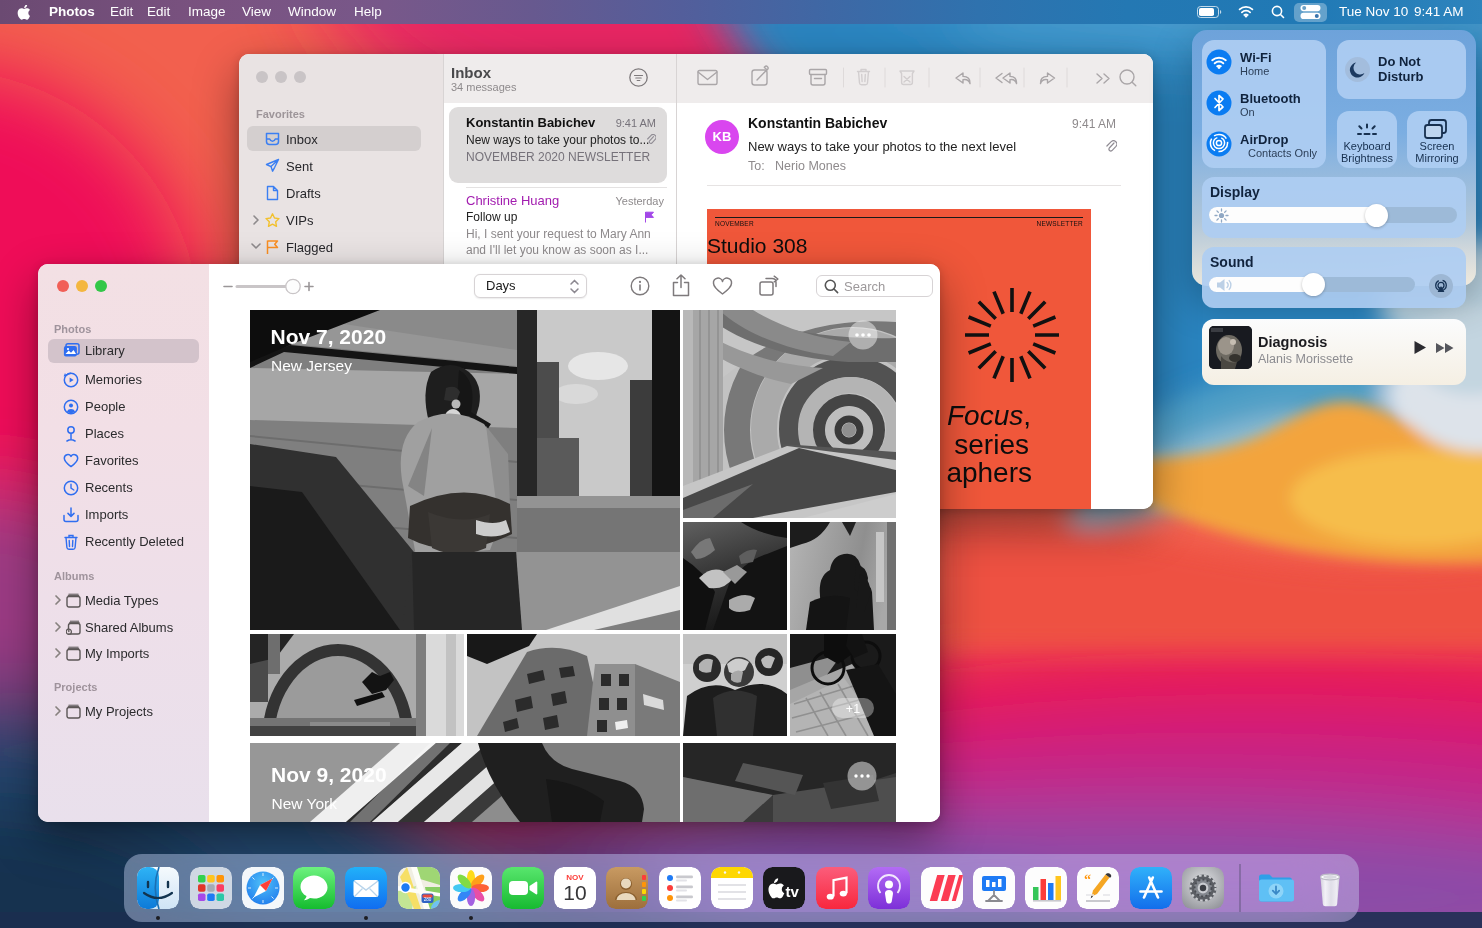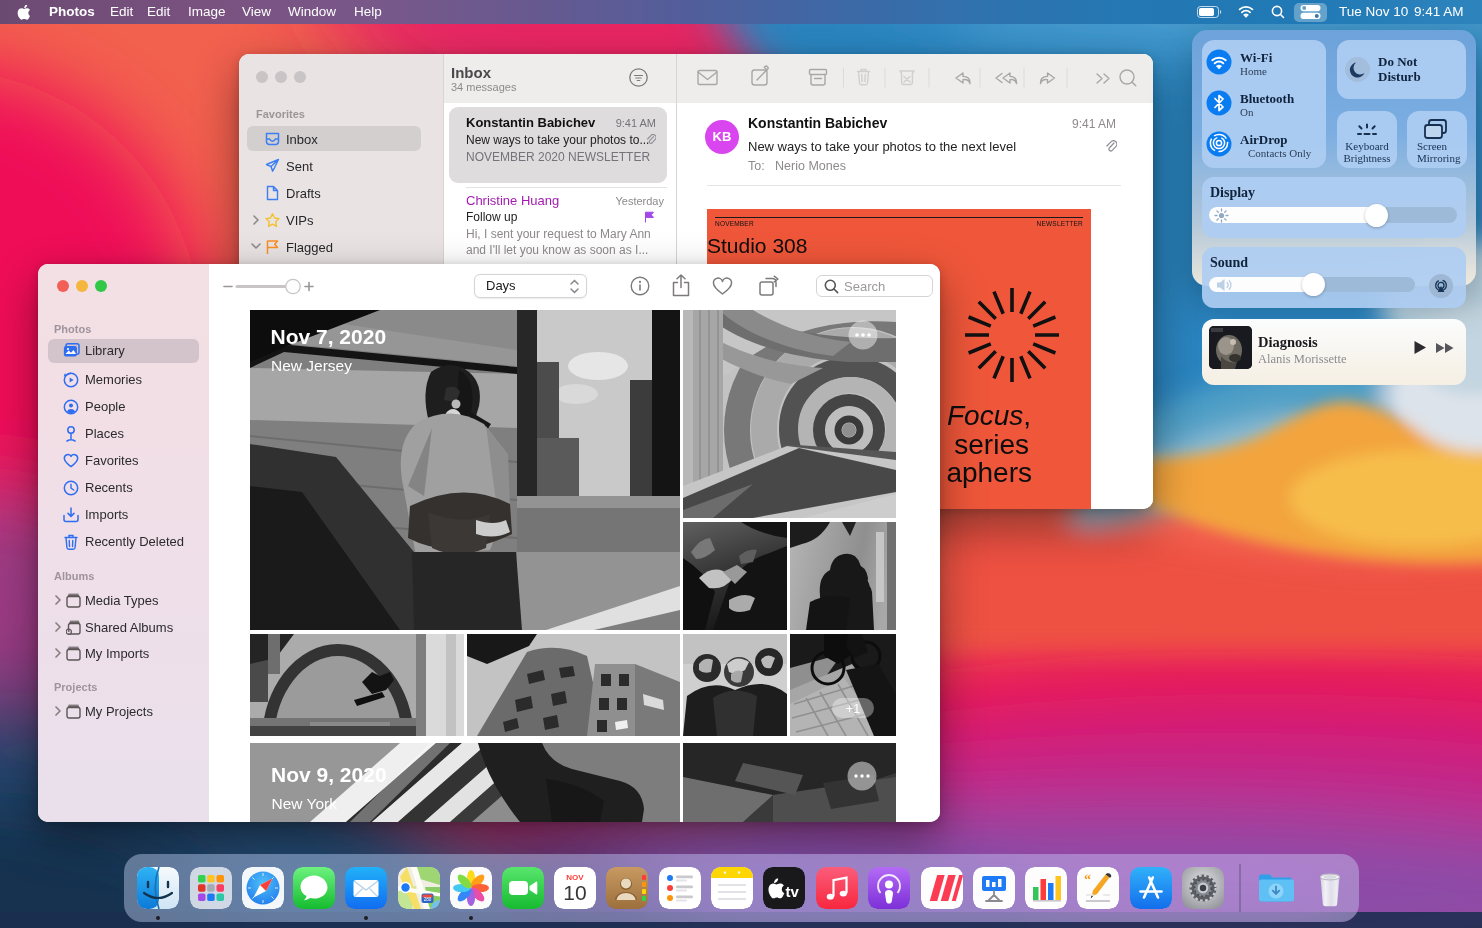--- a/index.html
+++ b/index.html
@@ -29,21 +29,21 @@
 #photos { left:38px; top:264px; width:902px; height:558px; z-index:20; background:#fff; overflow:hidden; }
 #photos-sidebar { position:absolute; left:0; top:0; width:171px; height:558px;
   background:linear-gradient(180deg,#f3e0e4 0%,#f2dfe6 30%,#eedfe9 60%,#e9e0ec 100%); }
 #photos-main { position:absolute; left:171px; top:0; width:881px; height:558px; background:#fff; }
 .pside-item { position:absolute; left:16px; font-size:13px; color:#2b2b2d; }
 .pside-head { position:absolute; left:16px; font-size:11px; font-weight:bold; color:#9f939c; }
 
 
 #cc { position:absolute; left:1192px; top:30px; width:284px; height:256px; z-index:30; border-radius:15px;
   background:linear-gradient(180deg,rgba(112,163,219,0.95) 0%,rgba(130,177,228,0.93) 40%,rgba(186,203,219,0.94) 75%,rgba(243,235,221,0.96) 100%);
-  box-shadow:0 15px 40px rgba(0,0,0,0.3);font-family:Liberation Serif, serif; }
+  box-shadow:0 15px 40px rgba(0,0,0,0.3); }
 .cc-card { position:absolute; border-radius:12px; background:rgba(174,205,242,0.92); }
 .cc-bold { font-weight:bold; font-size:13px; color:#10233d; line-height:15px; }
 .cc-sub { font-size:11px; color:#2c3f58; }
 
 
 #dock { position:absolute; left:124px; top:854px; width:1235px; height:68px; z-index:50; border-radius:18px;
   background:rgba(198,205,228,0.45); backdrop-filter:blur(34px) saturate(1.5); }
 .dicon { position:absolute; top:13px; width:42px; height:42px; border-radius:9.5px; }
 .ddot { position:absolute; top:62px; width:4px; height:4px; border-radius:50%; background:#1d1d22; }
 </style>
@@ -622,21 +622,21 @@
       <path d="M7.5 8.5 l-2.2 -2.2 M13 7.5 v-3 M18.5 8.5 l2.2 -2.2"></path>
     </g>
   </svg>
   <div class="cc-sub" style="position:absolute;left:145px;top:110px;width:60px;text-align:center;color:#17304f">Keyboard<br>Brightness</div>
 
   <div class="cc-card" style="left:215px;top:81px;width:59.5px;height:57px"></div>
   <svg class="abs" style="left:229px;top:88px" width="32" height="26" viewBox="0 0 32 26">
     <rect x="8" y="2" width="17" height="13" rx="2.5" fill="none" stroke="#17304f" stroke-width="1.8"></rect>
     <rect x="4" y="7" width="17" height="13" rx="2.5" fill="#bed5ef" stroke="#17304f" stroke-width="1.8"></rect>
   </svg>
-  <div class="cc-sub" style="position:absolute;left:225px;top:110px;width:60px;color:#17304f">Screen<br>Mirroring</div>
+  <div class="cc-sub" style="position:absolute;left:215px;top:110px;width:60px;text-align:center;color:#17304f">Screen<br>Mirroring</div>
 
   <div class="cc-card" style="left:10px;top:147px;width:264px;height:61px"></div>
   <div class="cc-bold" style="position:absolute;left:18px;top:155px;font-size:14px">Display</div>
   <div style="position:absolute;left:17px;top:177px;width:248px;height:16px;border-radius:8px;background:#9dbad8;overflow:hidden">
     <div style="position:absolute;left:0;top:0;width:176px;height:16px;background:#fdfdfd"></div>
   </div>
   <div style="position:absolute;left:173px;top:173.5px;width:23px;height:23px;border-radius:50%;background:#fff;box-shadow:0 1px 3px rgba(0,0,0,0.25)"></div>
   <svg class="abs" style="left:22px;top:178px" width="15" height="15" viewBox="0 0 15 15">
     <circle cx="7.5" cy="7.5" r="2.6" fill="#90a8c4"></circle>
     <g stroke="#90a8c4" stroke-width="1.3" stroke-linecap="round">

